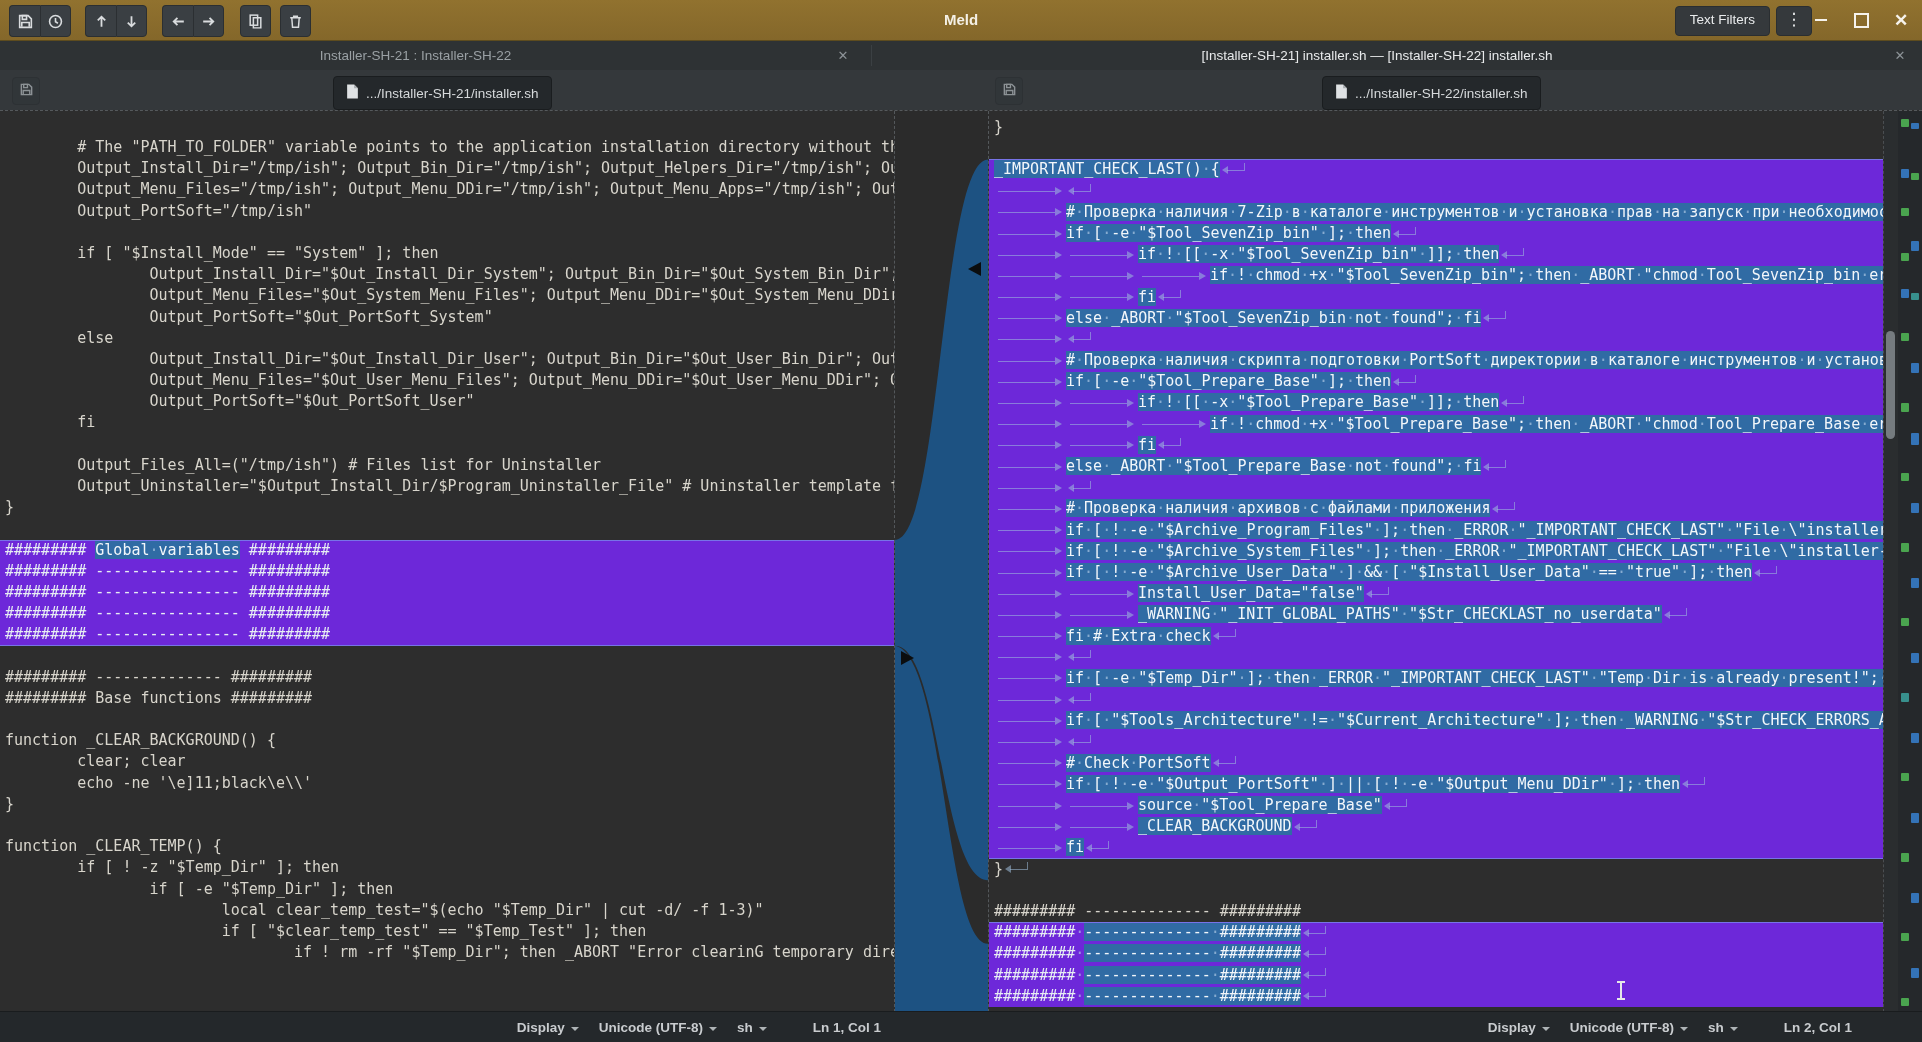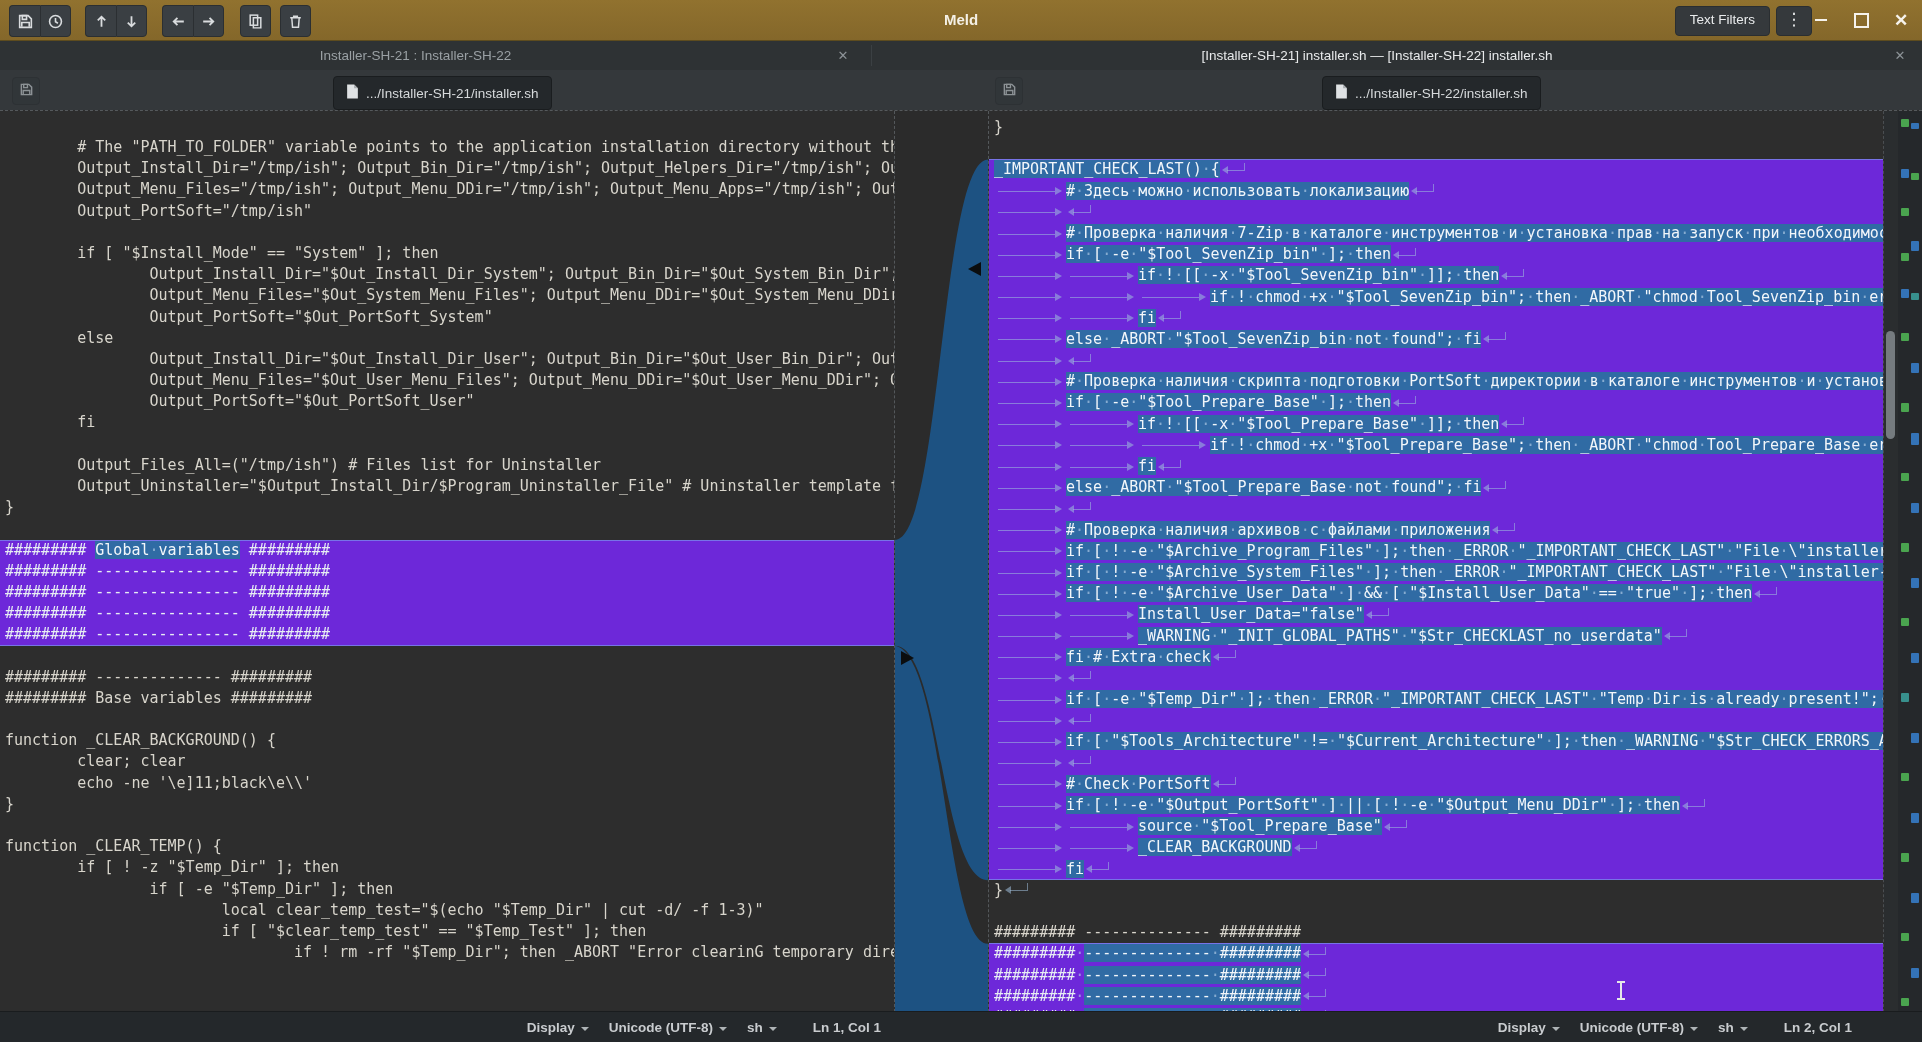--- a/index.html
+++ b/index.html
@@ -78,21 +78,21 @@
   .vscroll{position:absolute;left:1884px;top:0;width:14px;height:901px;background:#2a2d2f;}
   .vthumb{position:absolute;left:2px;top:220px;width:9px;height:108px;background:#757b7f;border-radius:5px;}
   .minimap{position:absolute;left:1898px;top:0;width:24px;height:901px;background:#25282b;}
   .mark{position:absolute;border-radius:1px;}
   
   .statusbar{position:absolute;left:0;top:1011px;width:1922px;height:31px;background:#24282b;
     border-top:1px solid #191c1e;font-size:13.5px;color:#c9cccf;}
   .sgroup{position:absolute;top:0;height:31px;display:flex;align-items:center;gap:20px;justify-content:flex-end;font-weight:bold;}
   .smenu{display:flex;align-items:center;gap:6px;white-space:nowrap;}
   .smenu:after{content:"";border-top:4px solid #aeb3b6;border-left:4px solid transparent;border-right:4px solid transparent;margin-top:2px;}
-  .spos{white-space:nowrap;margin-left:16px;}
+  .spos{white-space:nowrap;margin-left:26px;}
   
   .ibeam{position:absolute;left:1620px;top:871px;width:2px;height:17px;background:#e5e7e8;}
   .ibeam:before,.ibeam:after{content:"";position:absolute;left:-3px;width:8px;height:2px;background:#e5e7e8;}
   .ibeam:before{top:-1px;}
   .ibeam:after{bottom:-1px;}
 </style>
 </head>
 <body>
 
 <div class="win">
@@ -258,21 +258,21 @@
           <div class="cl"><span class="pln">        Output_Uninstaller="$Output_Install_Dir/$Program_Uninstaller_File" # Uninstaller template file</span></div>
           <div class="cl"><span class="pln">}</span></div>
           <div class="cl"></div>
           <div class="cl chg cs"><span class="pln">######### </span><span class="ins">Global<span class="dot">·</span>variables</span><span class="pln"> #########</span></div>
           <div class="cl chg"><span class="pln">######### ---------------- #########</span></div>
           <div class="cl chg"><span class="pln">######### ---------------- #########</span></div>
           <div class="cl chg"><span class="pln">######### ---------------- #########</span></div>
           <div class="cl chg ce"><span class="pln">######### ---------------- #########</span></div>
           <div class="cl"></div>
           <div class="cl"><span class="pln">######### -------------- #########</span></div>
-          <div class="cl"><span class="pln">######### Base variables #########</span></div>
+          <div class="cl"><span class="pln">######### Base functions #########</span></div>
           <div class="cl"></div>
           <div class="cl"><span class="pln">function _CLEAR_BACKGROUND() {</span></div>
           <div class="cl"><span class="pln">        clear; clear</span></div>
           <div class="cl"><span class="pln">        echo -ne '\e]11;black\e\\'</span></div>
           <div class="cl"><span class="pln">}</span></div>
           <div class="cl"></div>
           <div class="cl"><span class="pln">function _CLEAR_TEMP() {</span></div>
           <div class="cl"><span class="pln">        if [ ! -z "$Temp_Dir" ]; then</span></div>
           <div class="cl"><span class="pln">                if [ -e "$Temp_Dir" ]; then</span></div>
           <div class="cl"><span class="pln">                        local clear_temp_test="$(echo "$Temp_Dir" | cut -d/ -f 1-3)"</span></div>
@@ -288,21 +288,20 @@
       </svg>
     </div>
     <div class="arrow-right"></div>
     <div class="arrow-left"></div>
 
     <div class="pane right" id="pane-right">
       <div class="lines">
           <div class="cl"><span class="pln">}</span></div>
           <div class="cl"></div>
           <div class="cl chg cs"><span class="ins">_IMPORTANT_CHECK_LAST()<span class="dot">·</span>{</span><span class="nl"><i></i></span></div>
-          <div class="cl chg"><span class="tabm"><i></i></span><span class="ins">#<span class="dot">·</span>Здесь<span class="dot">·</span>можно<span class="dot">·</span>использовать<span class="dot">·</span>локализацию</span><span class="nl"><i></i></span></div>
           <div class="cl chg"><span class="tabm"><i></i></span><span class="nl"><i></i></span></div>
           <div class="cl chg"><span class="tabm"><i></i></span><span class="ins">#<span class="dot">·</span>Проверка<span class="dot">·</span>наличия<span class="dot">·</span>7-Zip<span class="dot">·</span>в<span class="dot">·</span>каталоге<span class="dot">·</span>инструментов<span class="dot">·</span>и<span class="dot">·</span>установка<span class="dot">·</span>прав<span class="dot">·</span>на<span class="dot">·</span>запуск<span class="dot">·</span>при<span class="dot">·</span>необходимости</span></div>
           <div class="cl chg"><span class="tabm"><i></i></span><span class="ins">if<span class="dot">·</span>[<span class="dot">·</span>-e<span class="dot">·</span>"$Tool_SevenZip_bin"<span class="dot">·</span>];<span class="dot">·</span>then</span><span class="nl"><i></i></span></div>
           <div class="cl chg"><span class="tabm"><i></i></span><span class="tabm"><i></i></span><span class="ins">if<span class="dot">·</span>!<span class="dot">·</span>[[<span class="dot">·</span>-x<span class="dot">·</span>"$Tool_SevenZip_bin"<span class="dot">·</span>]];<span class="dot">·</span>then</span><span class="nl"><i></i></span></div>
           <div class="cl chg"><span class="tabm"><i></i></span><span class="tabm"><i></i></span><span class="tabm"><i></i></span><span class="ins">if<span class="dot">·</span>!<span class="dot">·</span>chmod<span class="dot">·</span>+x<span class="dot">·</span>"$Tool_SevenZip_bin";<span class="dot">·</span>then<span class="dot">·</span>_ABORT<span class="dot">·</span>"chmod<span class="dot">·</span>Tool_SevenZip_bin<span class="dot">·</span>error!"</span></div>
           <div class="cl chg"><span class="tabm"><i></i></span><span class="tabm"><i></i></span><span class="ins">fi</span><span class="nl"><i></i></span></div>
           <div class="cl chg"><span class="tabm"><i></i></span><span class="ins">else<span class="dot">·</span>_ABORT<span class="dot">·</span>"$Tool_SevenZip_bin<span class="dot">·</span>not<span class="dot">·</span>found";<span class="dot">·</span>fi</span><span class="nl"><i></i></span></div>
           <div class="cl chg"><span class="tabm"><i></i></span><span class="nl"><i></i></span></div>
           <div class="cl chg"><span class="tabm"><i></i></span><span class="ins">#<span class="dot">·</span>Проверка<span class="dot">·</span>наличия<span class="dot">·</span>скрипта<span class="dot">·</span>подготовки<span class="dot">·</span>PortSoft<span class="dot">·</span>директории<span class="dot">·</span>в<span class="dot">·</span>каталоге<span class="dot">·</span>инструментов<span class="dot">·</span>и<span class="dot">·</span>установкаправ</span></div>
           <div class="cl chg"><span class="tabm"><i></i></span><span class="ins">if<span class="dot">·</span>[<span class="dot">·</span>-e<span class="dot">·</span>"$Tool_Prepare_Base"<span class="dot">·</span>];<span class="dot">·</span>then</span><span class="nl"><i></i></span></div>

